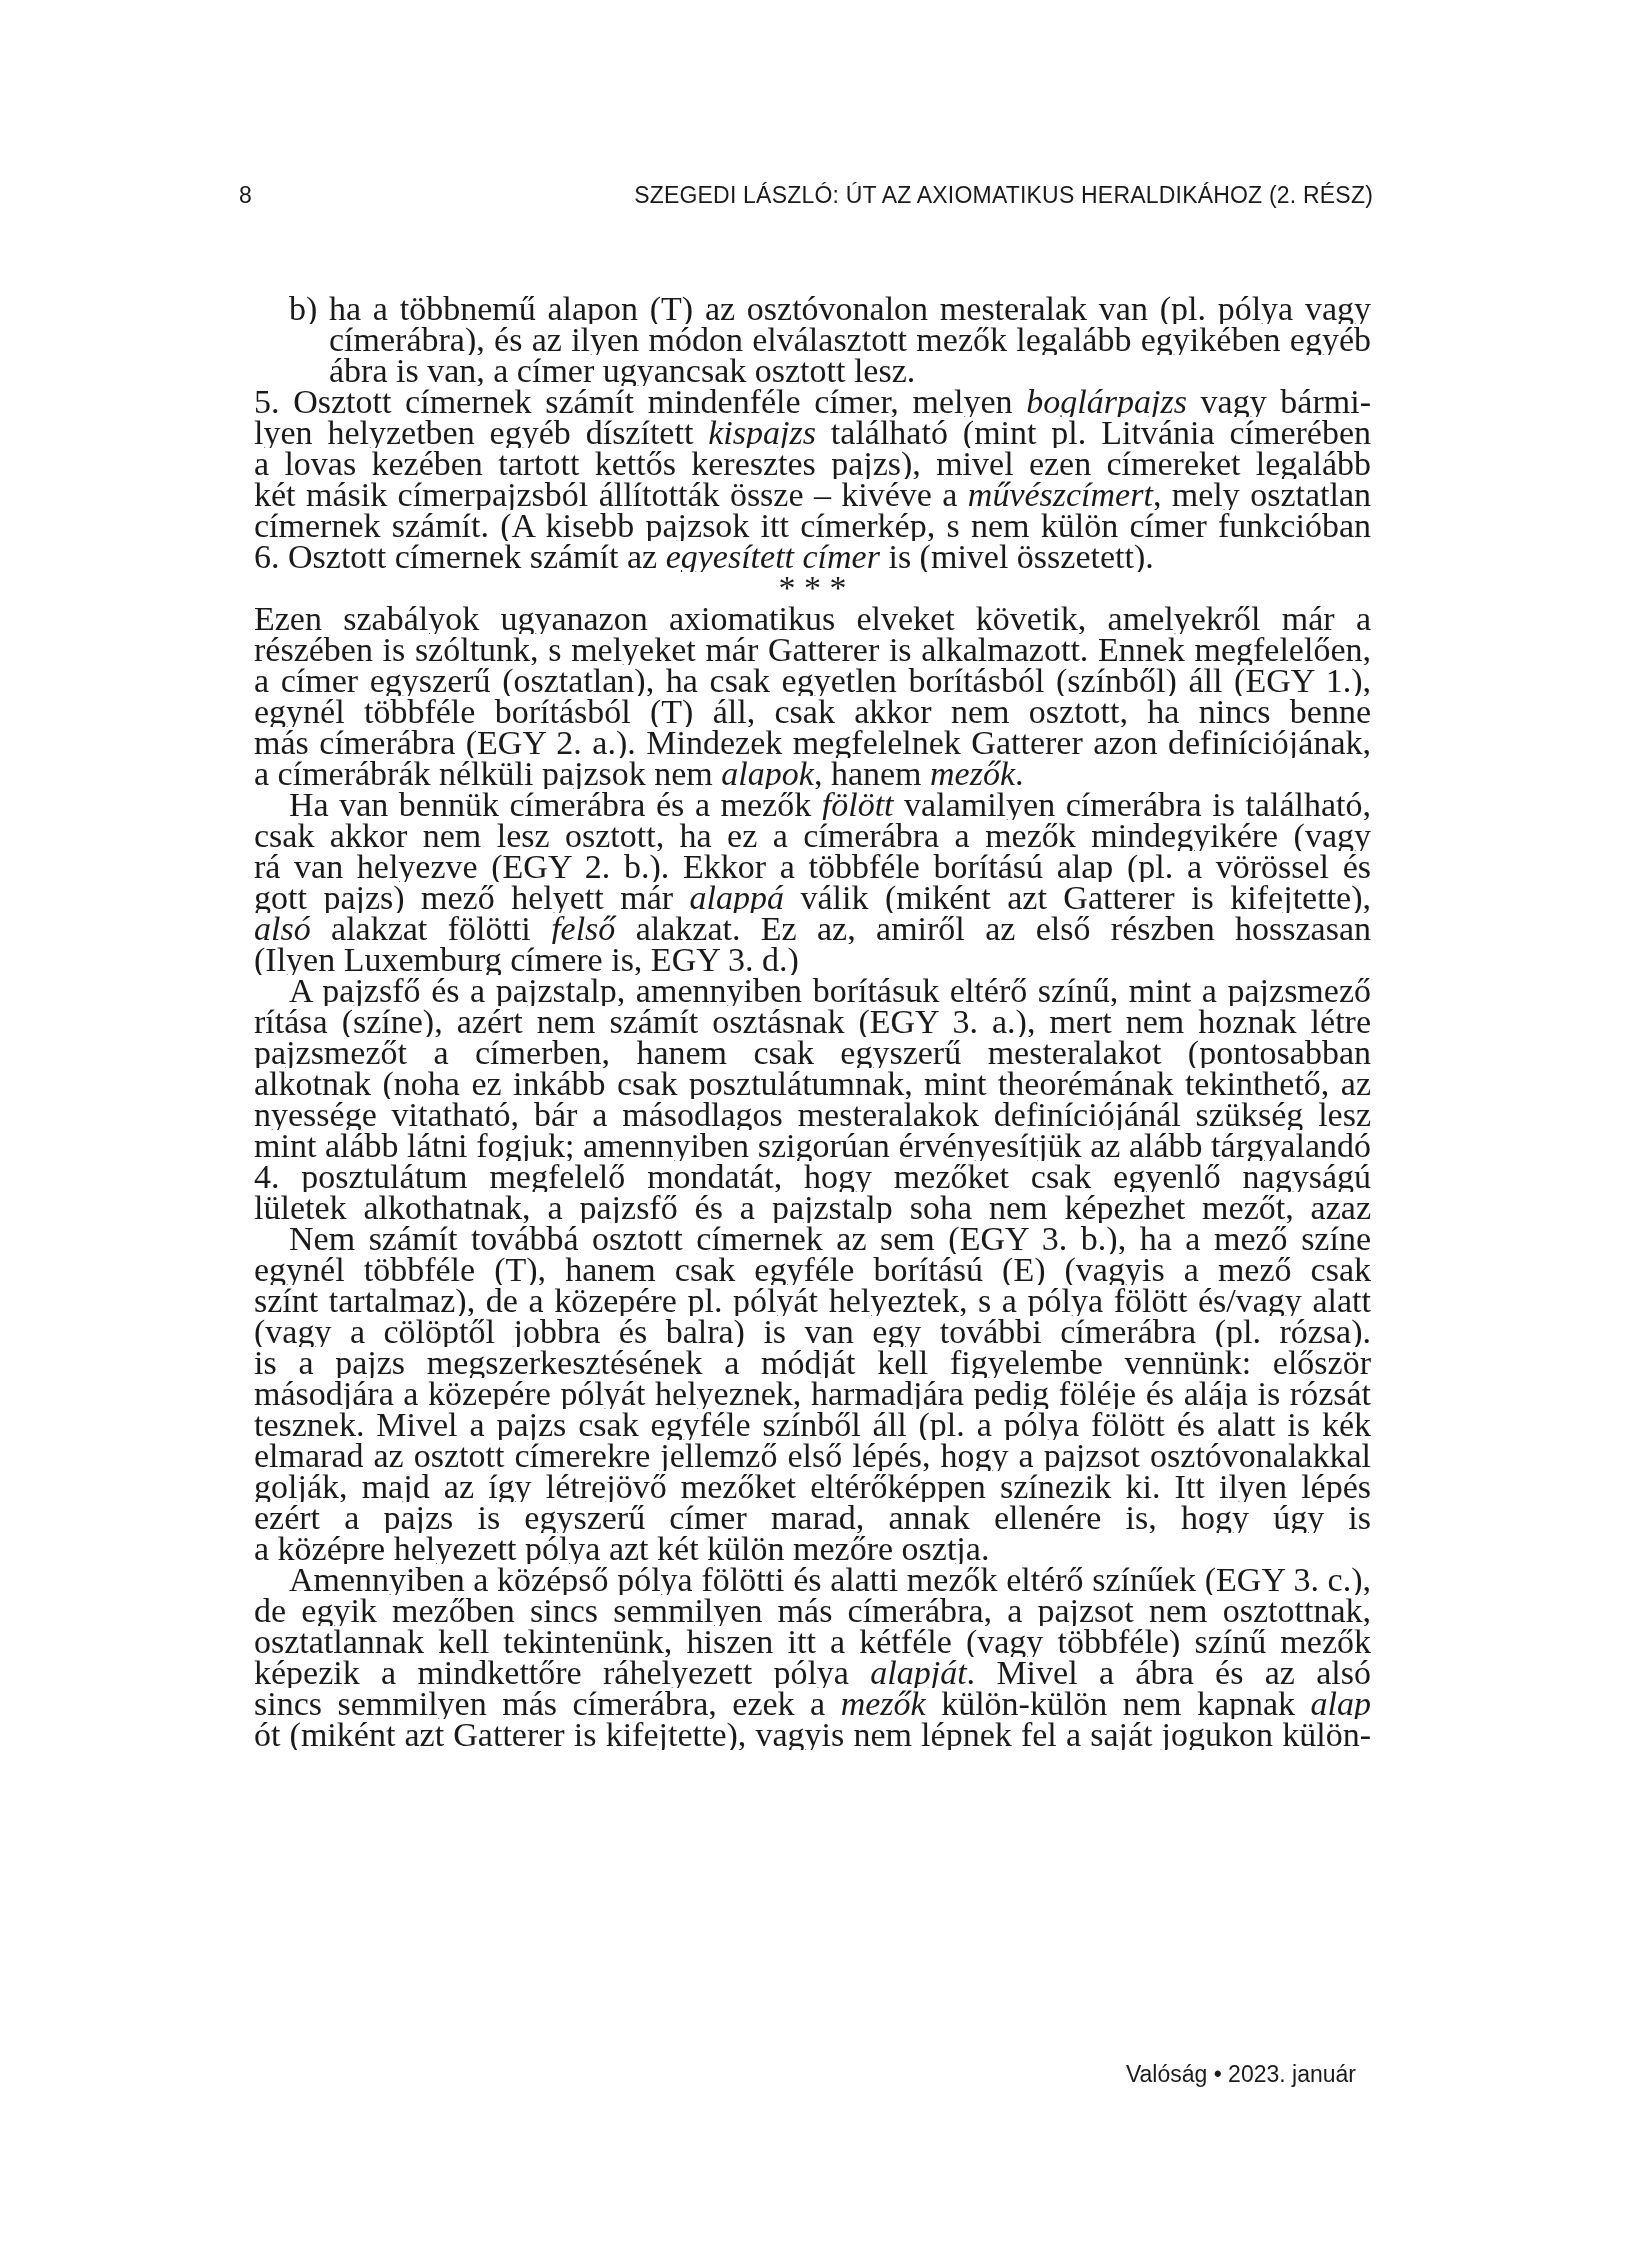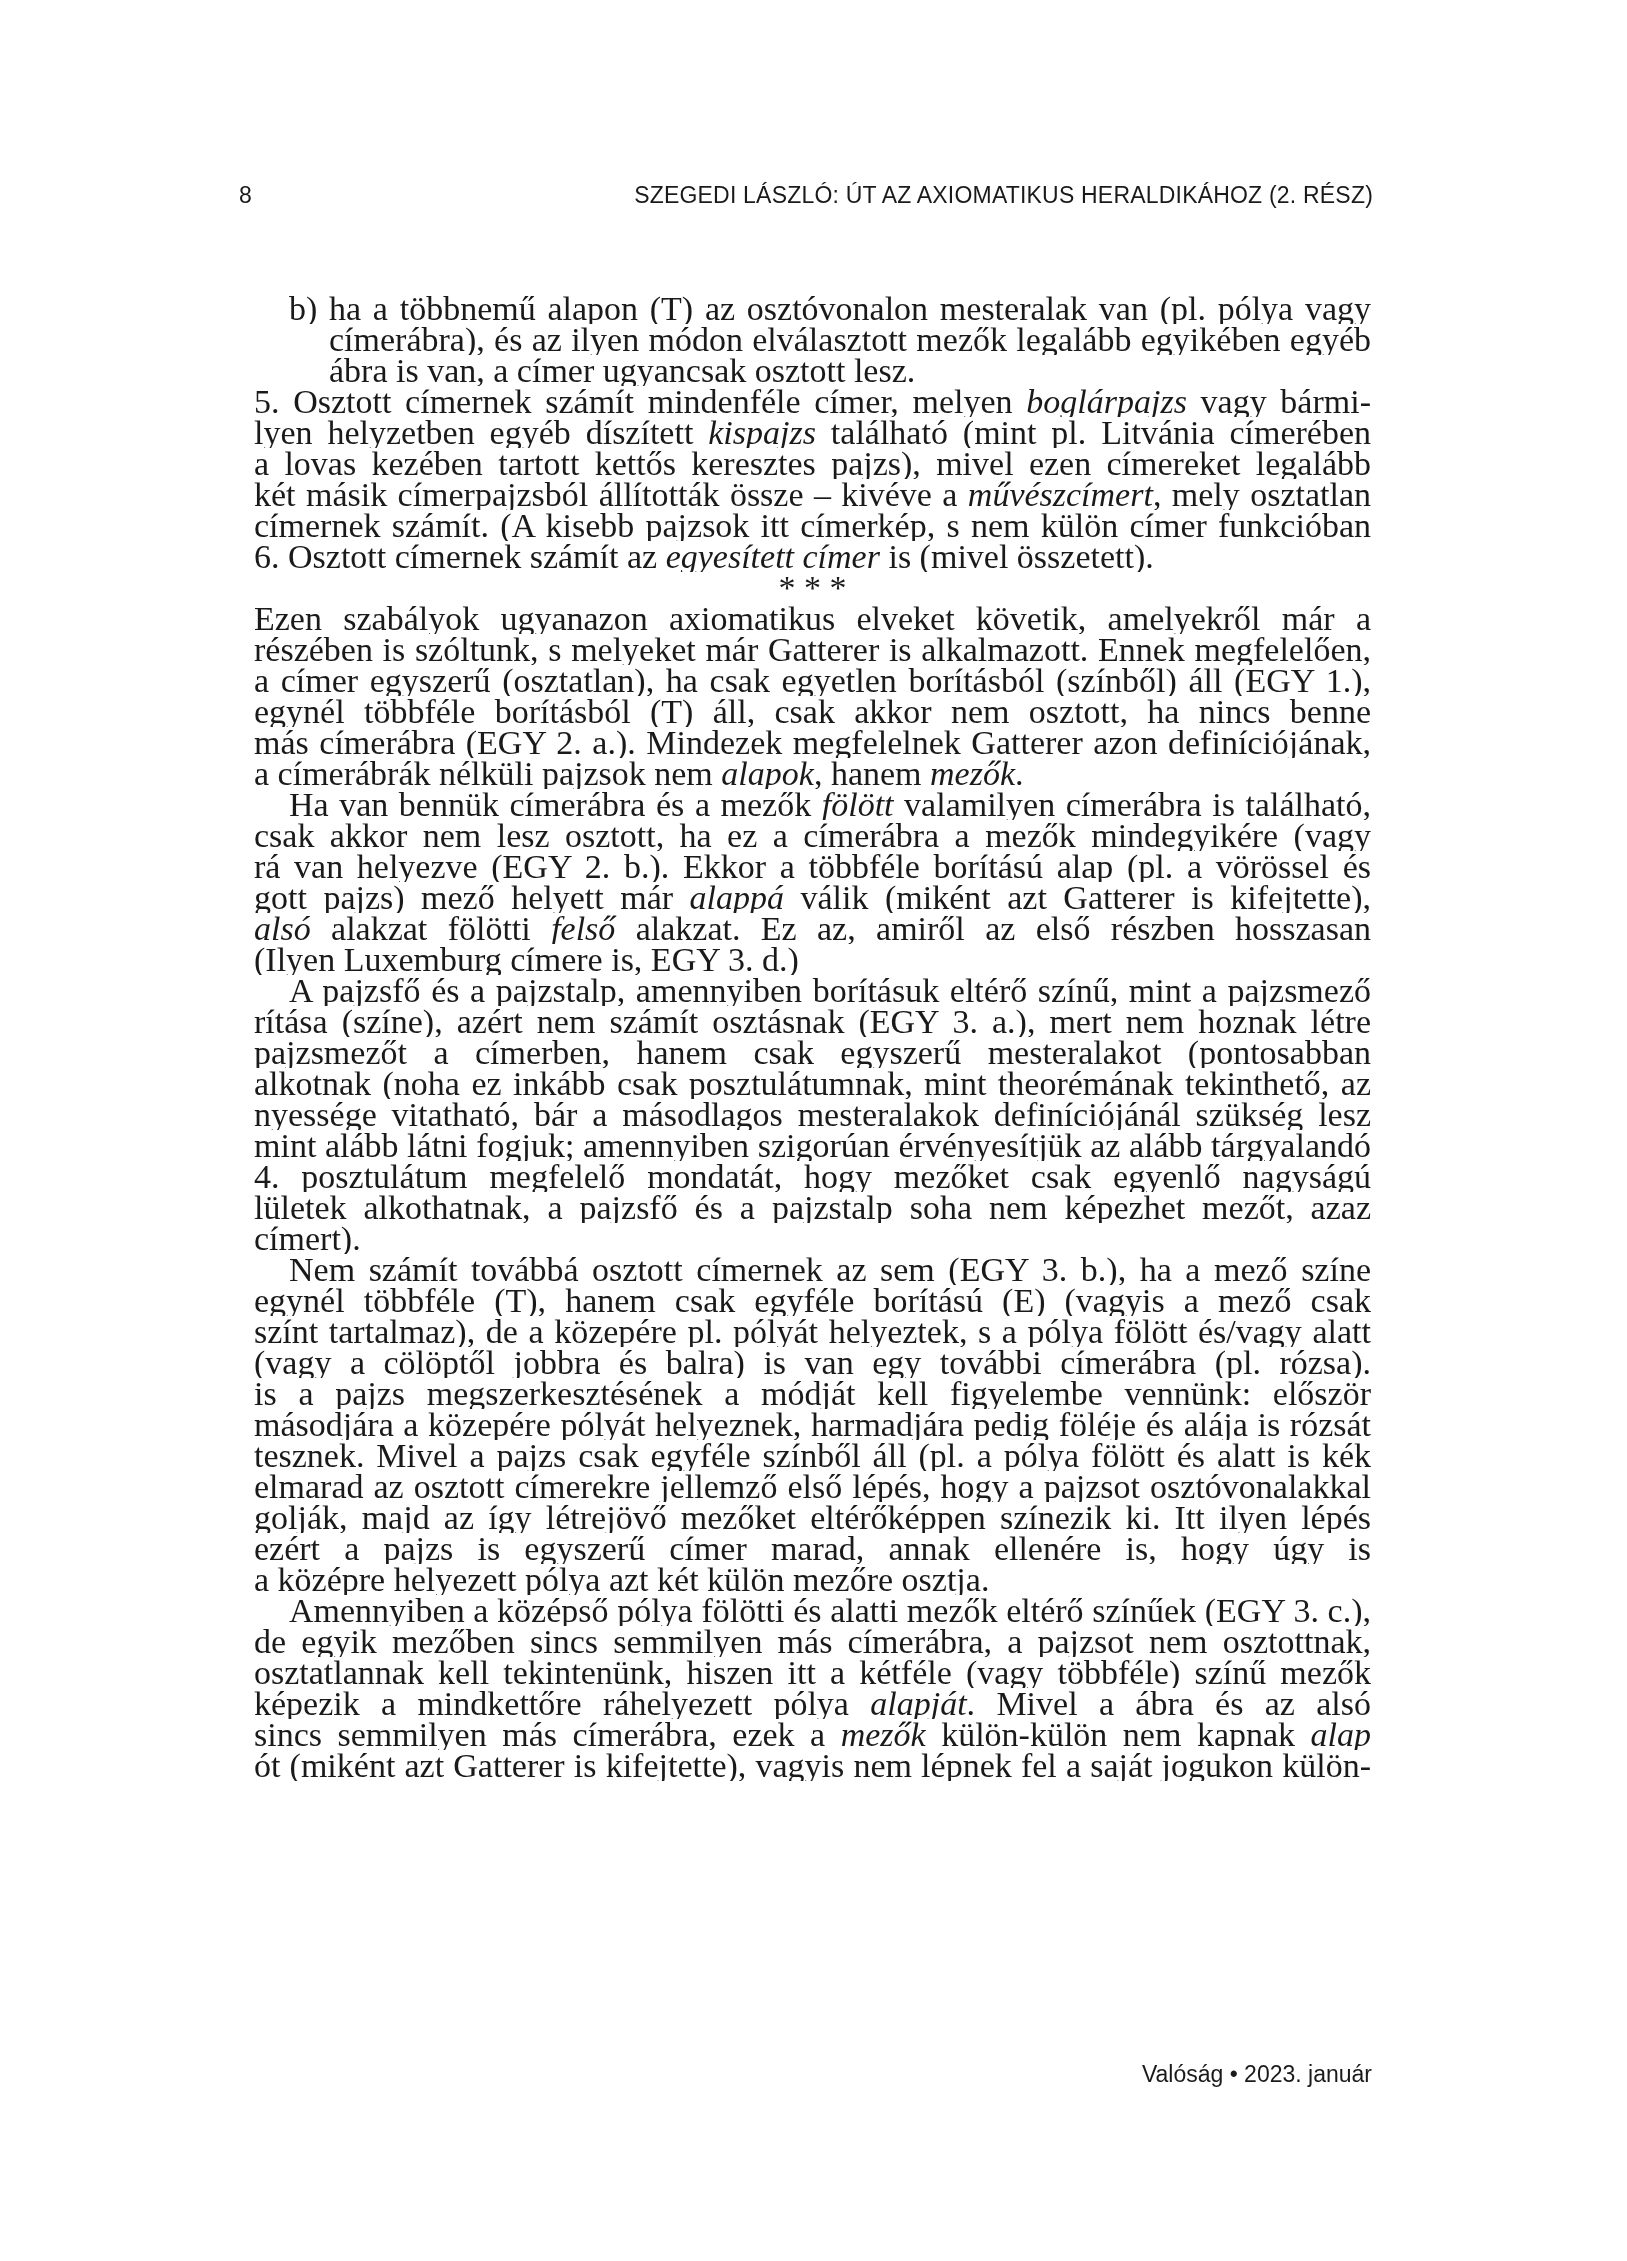--- a/index.html
+++ b/index.html
@@ -15,21 +15,21 @@
       font-family: "Liberation Serif", serif; font-size: 34px; line-height: 31px;
     }
     .line { display: block; height: 31px; white-space: nowrap; text-align: justify; text-align-last: justify; }
     .line.last { text-align-last: left; }
     .line.center { text-align: center; text-align-last: center; }
     .ind-b { padding-left: 0; }
     .ind-b2 { padding-left: 75px; }
     .ind-p { padding-left: 35px; }
     .line > span.it { font-style: italic; }
     .footer {
-      position: absolute; top: 2061px; right: 256px;
+      position: absolute; top: 2061px; right: 272px;
       font-family: "Liberation Sans", sans-serif; font-size: 23px;
     }
   </style>
 </head>
 <body>
 
 <div class="running-head">
   <span class="pageno">8</span>
   <span class="title">SZEGEDI LÁSZLÓ: ÚT AZ AXIOMATIKUS HERALDIKÁHOZ (2. RÉSZ)</span>
 </div>
@@ -65,21 +65,20 @@
   <span class="line last" style="white-space: normal; overflow: hidden;"><span>(Ilyen Luxemburg címere is, EGY 3. d.)</span></span>
 
   <span class="line ind-p" style="white-space: normal; overflow: hidden;"><span>A pajzsfő és a pajzstalp, amennyiben borításuk eltérő színű, mint a pajzsmező bo-</span></span>
   <span class="line" style="white-space: normal; overflow: hidden;"><span>rítása (színe), azért nem számít osztásnak (EGY 3. a.), mert nem hoznak létre külön</span></span>
   <span class="line" style="white-space: normal; overflow: hidden;"><span>pajzsmezőt a címerben, hanem csak egyszerű mesteralakot (pontosabban pajzstagolást)</span></span>
   <span class="line" style="white-space: normal; overflow: hidden;"><span>alkotnak (noha ez inkább csak posztulátumnak, mint theorémának tekinthető, az érvé-</span></span>
   <span class="line" style="white-space: normal; overflow: hidden;"><span>nyessége vitatható, bár a másodlagos mesteralakok definíciójánál szükség lesz rájuk,</span></span>
   <span class="line" style="white-space: normal; overflow: hidden;"><span>mint alább látni fogjuk; amennyiben szigorúan érvényesítjük az alább tárgyalandó</span></span>
   <span class="line" style="white-space: normal; overflow: hidden;"><span>4. posztulátum megfelelő mondatát, hogy mezőket csak egyenlő nagyságú pajzsfe-</span></span>
   <span class="line" style="white-space: normal; overflow: hidden;"><span>lületek alkothatnak, a pajzsfő és a pajzstalp soha nem képezhet mezőt, azaz osztott</span></span>
-  <span class="line last" style="white-space: normal; overflow: hidden;"><span>címert).</span></span>
 
   <span class="line ind-p" style="white-space: normal; overflow: hidden;"><span>Nem számít továbbá osztott címernek az sem (EGY 3. b.), ha a mező színe nem</span></span>
   <span class="line" style="white-space: normal; overflow: hidden;"><span>egynél többféle (T), hanem csak egyféle borítású (E) (vagyis a mező csak egyetlen</span></span>
   <span class="line" style="white-space: normal; overflow: hidden;"><span>színt tartalmaz), de a közepére pl. pólyát helyeztek, s a pólya fölött és/vagy alatt</span></span>
   <span class="line" style="white-space: normal; overflow: hidden;"><span>(vagy a cölöptől jobbra és balra) is van egy további címerábra (pl. rózsa). Ilyenkor</span></span>
   <span class="line" style="white-space: normal; overflow: hidden;"><span>is a pajzs megszerkesztésének a módját kell figyelembe vennünk: először kiszínezik,</span></span>
   <span class="line" style="white-space: normal; overflow: hidden;"><span>másodjára a közepére pólyát helyeznek, harmadjára pedig föléje és alája is rózsát</span></span>
   <span class="line" style="white-space: normal; overflow: hidden;"><span>tesznek. Mivel a pajzs csak egyféle színből áll (pl. a pólya fölött és alatt is kék színű),</span></span>
   <span class="line" style="white-space: normal; overflow: hidden;"><span>elmarad az osztott címerekre jellemző első lépés, hogy a pajzsot osztóvonalakkal ta-</span></span>
   <span class="line" style="white-space: normal; overflow: hidden;"><span>golják, majd az így létrejövő mezőket eltérőképpen színezik ki. Itt ilyen lépés nincs,</span></span>

